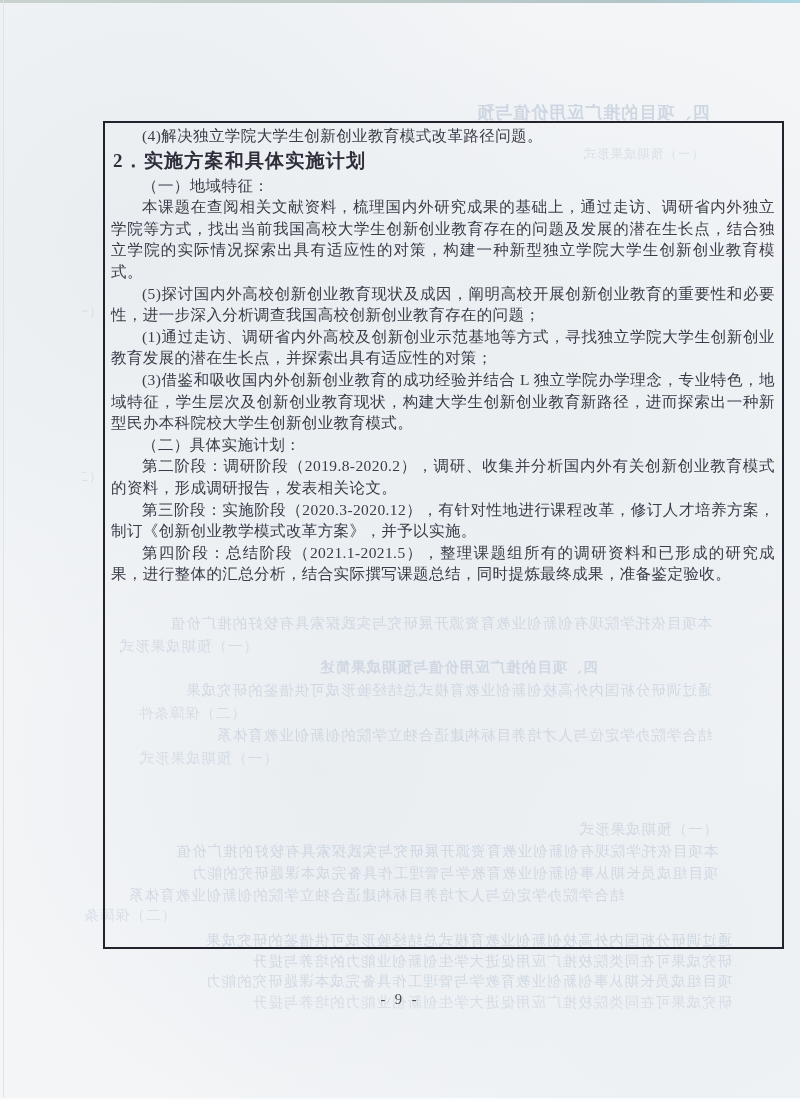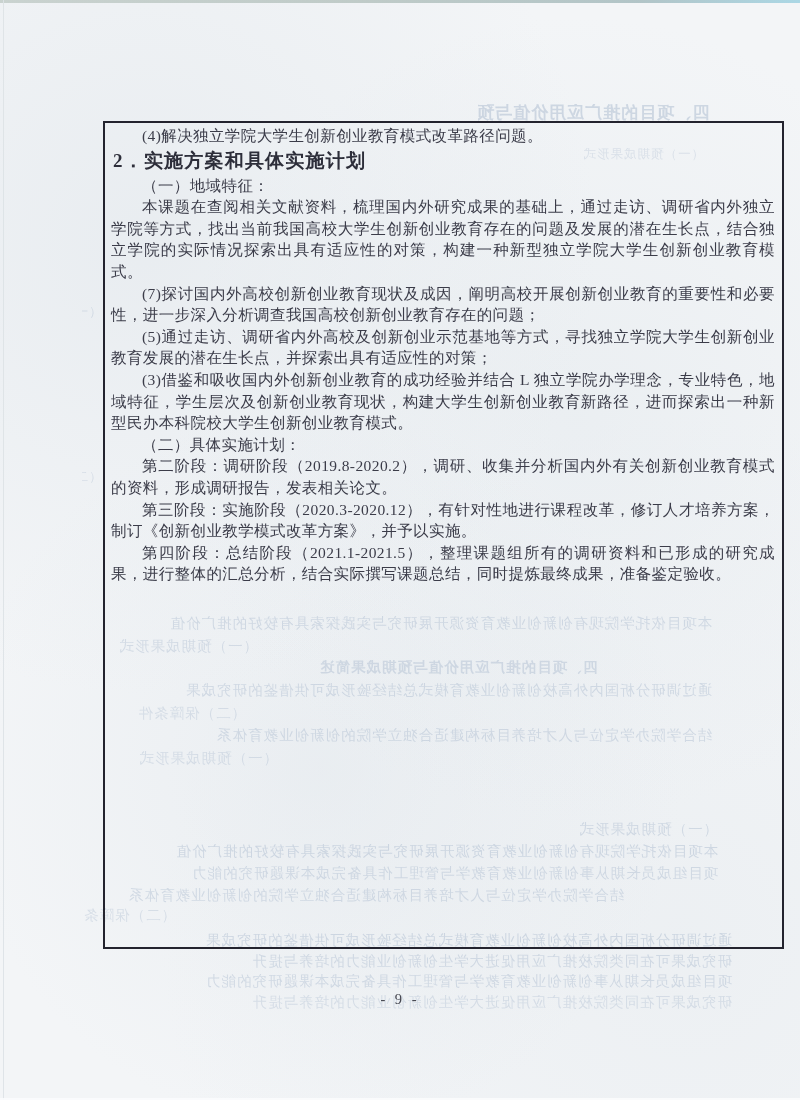--- a/index.html
+++ b/index.html
@@ -92,22 +92,22 @@
       <div class="bleed-line" style="left: 84px; top: 974px; width: 648px; font-size: 14.5px; opacity: 0.26;">项目组成员长期从事创新创业教育教学与管理工作具备完成本课题研究的能力</div>
       <div class="bleed-line" style="left: 84px; top: 995px; width: 648px; font-size: 14.5px; opacity: 0.22;">研究成果可在同类院校推广应用促进大学生创新创业能力的培养与提升</div>
     </div>
 
   <div class="doc-frame">
     <div class="doc-body" id="doc-body">
         <p class="p-indent">(4)解决独立学院大学生创新创业教育模式改革路径问题。</p>
         <p class="p-heading">2．实施方案和具体实施计划</p>
         <p class="p-indent">（一）地域特征：</p>
         <p class="p-body">本课题在查阅相关文献资料，梳理国内外研究成果的基础上，通过走访、调研省内外独立学院等方式，找出当前我国高校大学生创新创业教育存在的问题及发展的潜在生长点，结合独立学院的实际情况探索出具有适应性的对策，构建一种新型独立学院大学生创新创业教育模式。</p>
-        <p class="p-body">(7)探讨国内外高校创新创业教育现状及成因，阐明高校开展创新创业教育的重要性和必要性，进一步深入分析调查我国高校创新创业教育存在的问题；</p>
-        <p class="p-body">(5)通过走访、调研省内外高校及创新创业示范基地等方式，寻找独立学院大学生创新创业教育发展的潜在生长点，并探索出具有适应性的对策；</p>
+        <p class="p-body">(5)探讨国内外高校创新创业教育现状及成因，阐明高校开展创新创业教育的重要性和必要性，进一步深入分析调查我国高校创新创业教育存在的问题；</p>
+        <p class="p-body">(1)通过走访、调研省内外高校及创新创业示范基地等方式，寻找独立学院大学生创新创业教育发展的潜在生长点，并探索出具有适应性的对策；</p>
         <p class="p-body">(3)借鉴和吸收国内外创新创业教育的成功经验并结合 L 独立学院办学理念，专业特色，地域特征，学生层次及创新创业教育现状，构建大学生创新创业教育新路径，进而探索出一种新型民办本科院校大学生创新创业教育模式。</p>
         <p class="p-indent">（二）具体实施计划：</p>
         <p class="p-body">第二阶段：调研阶段（2019.8-2020.2），调研、收集并分析国内外有关创新创业教育模式的资料，形成调研报告，发表相关论文。</p>
         <p class="p-body">第三阶段：实施阶段（2020.3-2020.12），有针对性地进行课程改革，修订人才培养方案，制订《创新创业教学模式改革方案》，并予以实施。</p>
         <p class="p-body">第四阶段：总结阶段（2021.1-2021.5），整理课题组所有的调研资料和已形成的研究成果，进行整体的汇总分析，结合实际撰写课题总结，同时提炼最终成果，准备鉴定验收。</p>
       </div>
   </div>
 
   <div class="page-number">- 9 -</div>
 

